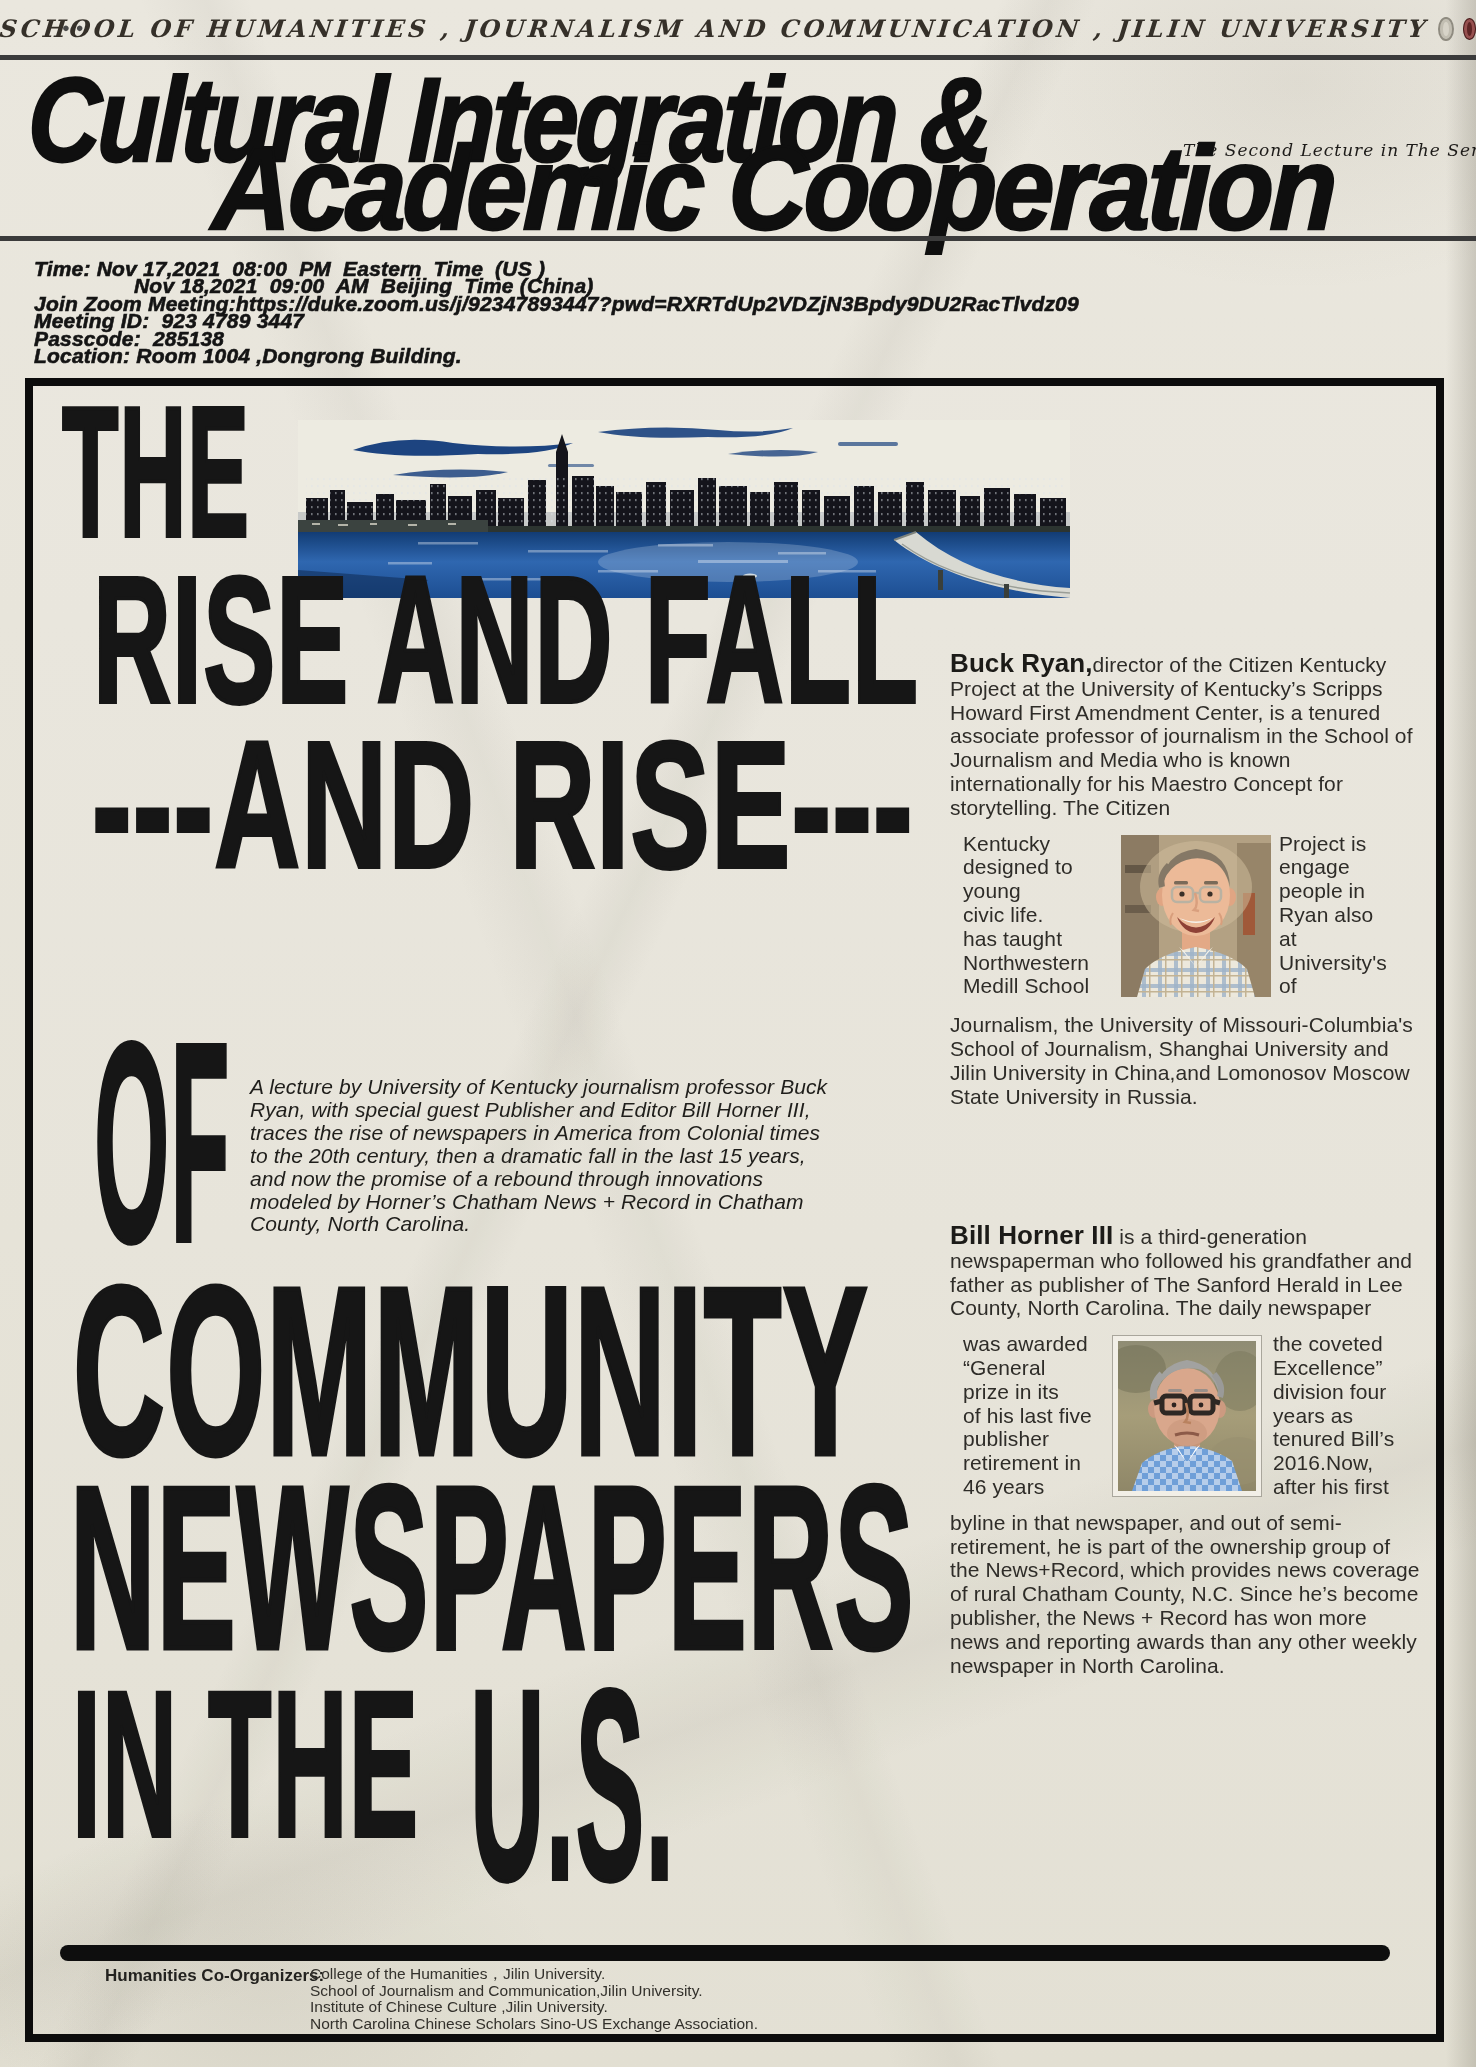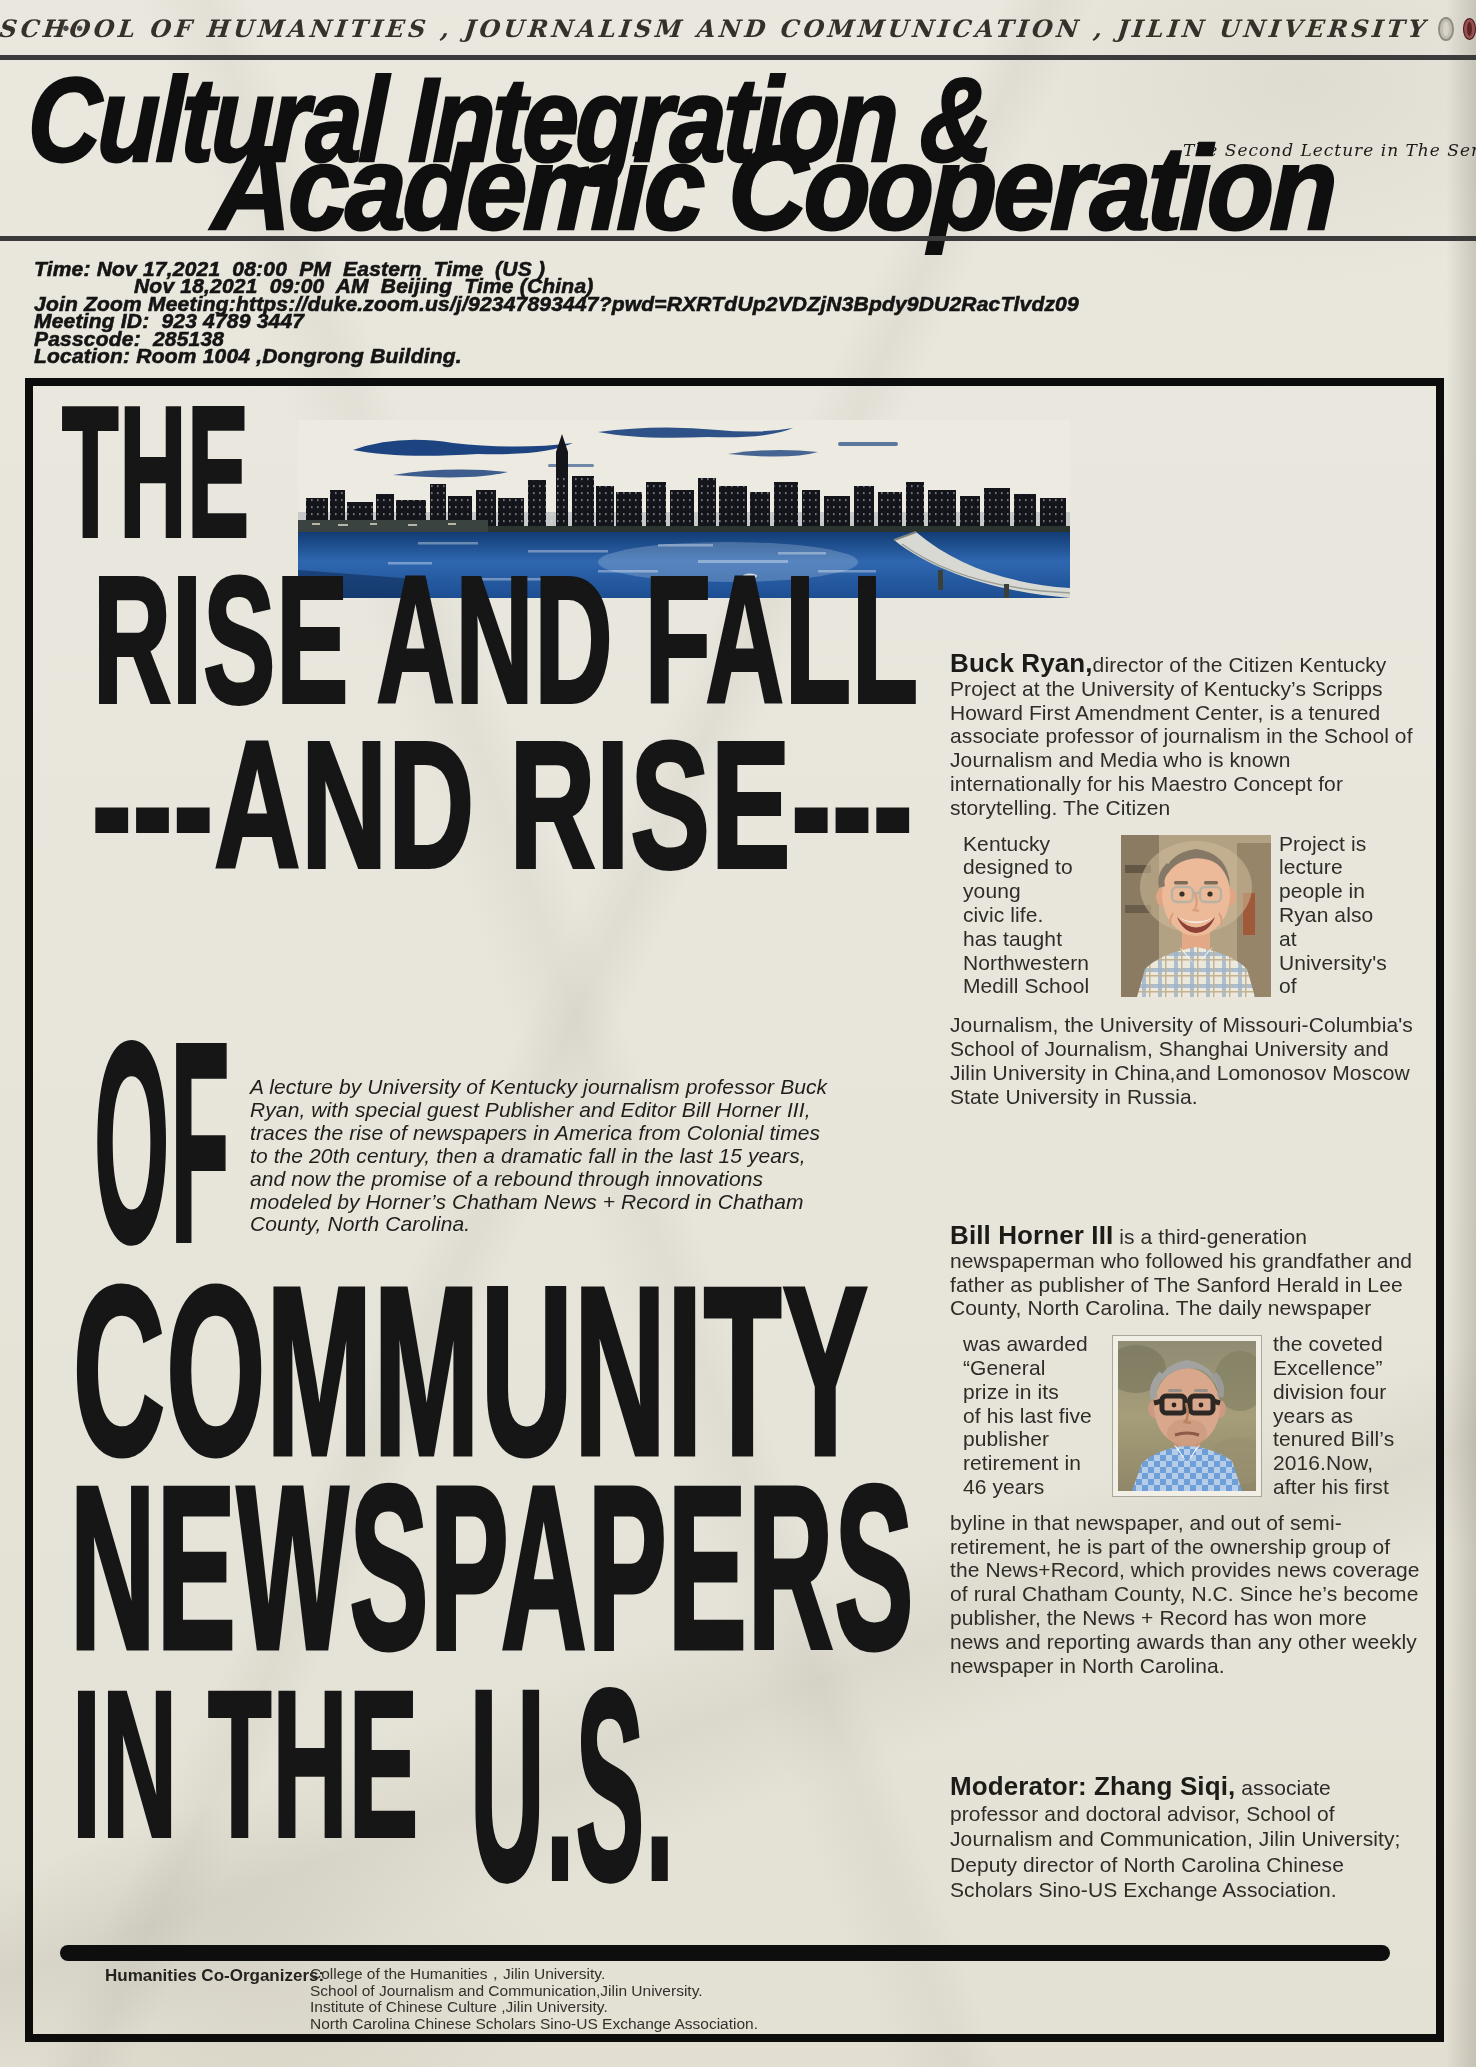--- a/index.html
+++ b/index.html
@@ -271,21 +271,21 @@
           <circle cx="89" cy="59" r="2.6" fill="#3a3028"></circle>
           <path d="M74,58 Q78,70 73,75 L78,76" stroke="#d99f7e" stroke-width="2.5" fill="none"></path>
           <path d="M56,82 Q75,103 94,82 Q88,97 75,98 Q62,97 56,82 z" fill="#8e4136"></path>
           <path d="M58,83 Q75,93 92,83 Q75,90 58,83 z" fill="#f6f2ea"></path>
           <path d="M52,78 Q48,84 50,90" stroke="#d89e7c" stroke-width="2" fill="none"></path>
           <path d="M98,78 Q102,84 100,90" stroke="#d89e7c" stroke-width="2" fill="none"></path>
         </svg>
       </div>
       <div class="wcol">
         <div>Project is</div>
-        <div>lecture</div>
+        <div>engage</div>
         <div>people in</div>
         <div>Ryan also</div>
         <div>at</div>
         <div>University's</div>
         <div>of</div>
       </div>
     </div>
     <p>Journalism, the University of Missouri-Columbia's School of Journalism, Shanghai University and Jilin University in China,and Lomonosov Moscow State University in Russia.</p>
   </div>
 
@@ -355,23 +355,20 @@
         <div>division four</div>
         <div>years as</div>
         <div>tenured Bill’s</div>
         <div>2016.Now,</div>
         <div>after his first</div>
       </div>
     </div>
     <p>byline in that newspaper, and out of semi-retirement, he is part of the ownership group of the News+Record, which provides news coverage of rural Chatham County, N.C. Since he’s become publisher, the News + Record has won more news and reporting awards than any other weekly newspaper in North Carolina.</p>
   </div>
 
-  <div class="abs bio bio-mod">
-    <p><span class="bio-name">Moderator: Zhang Siqi,</span><span> associate professor and doctoral advisor, School of Journalism and Communication, Jilin University; Deputy director of North Carolina Chinese Scholars Sino-US Exchange Association.</span></p>
-  </div>
 
   <div class="abs footer-bar"></div>
   <div class="abs org-label">Humanities Co-Organizers:</div>
   <div class="abs org-list">
     <div>College of the Humanities，Jilin University.</div>
     <div>School of Journalism and Communication,Jilin University.</div>
     <div>Institute of Chinese Culture ,Jilin University.</div>
     <div>North Carolina Chinese Scholars Sino-US Exchange Association.</div>
   </div>
 

